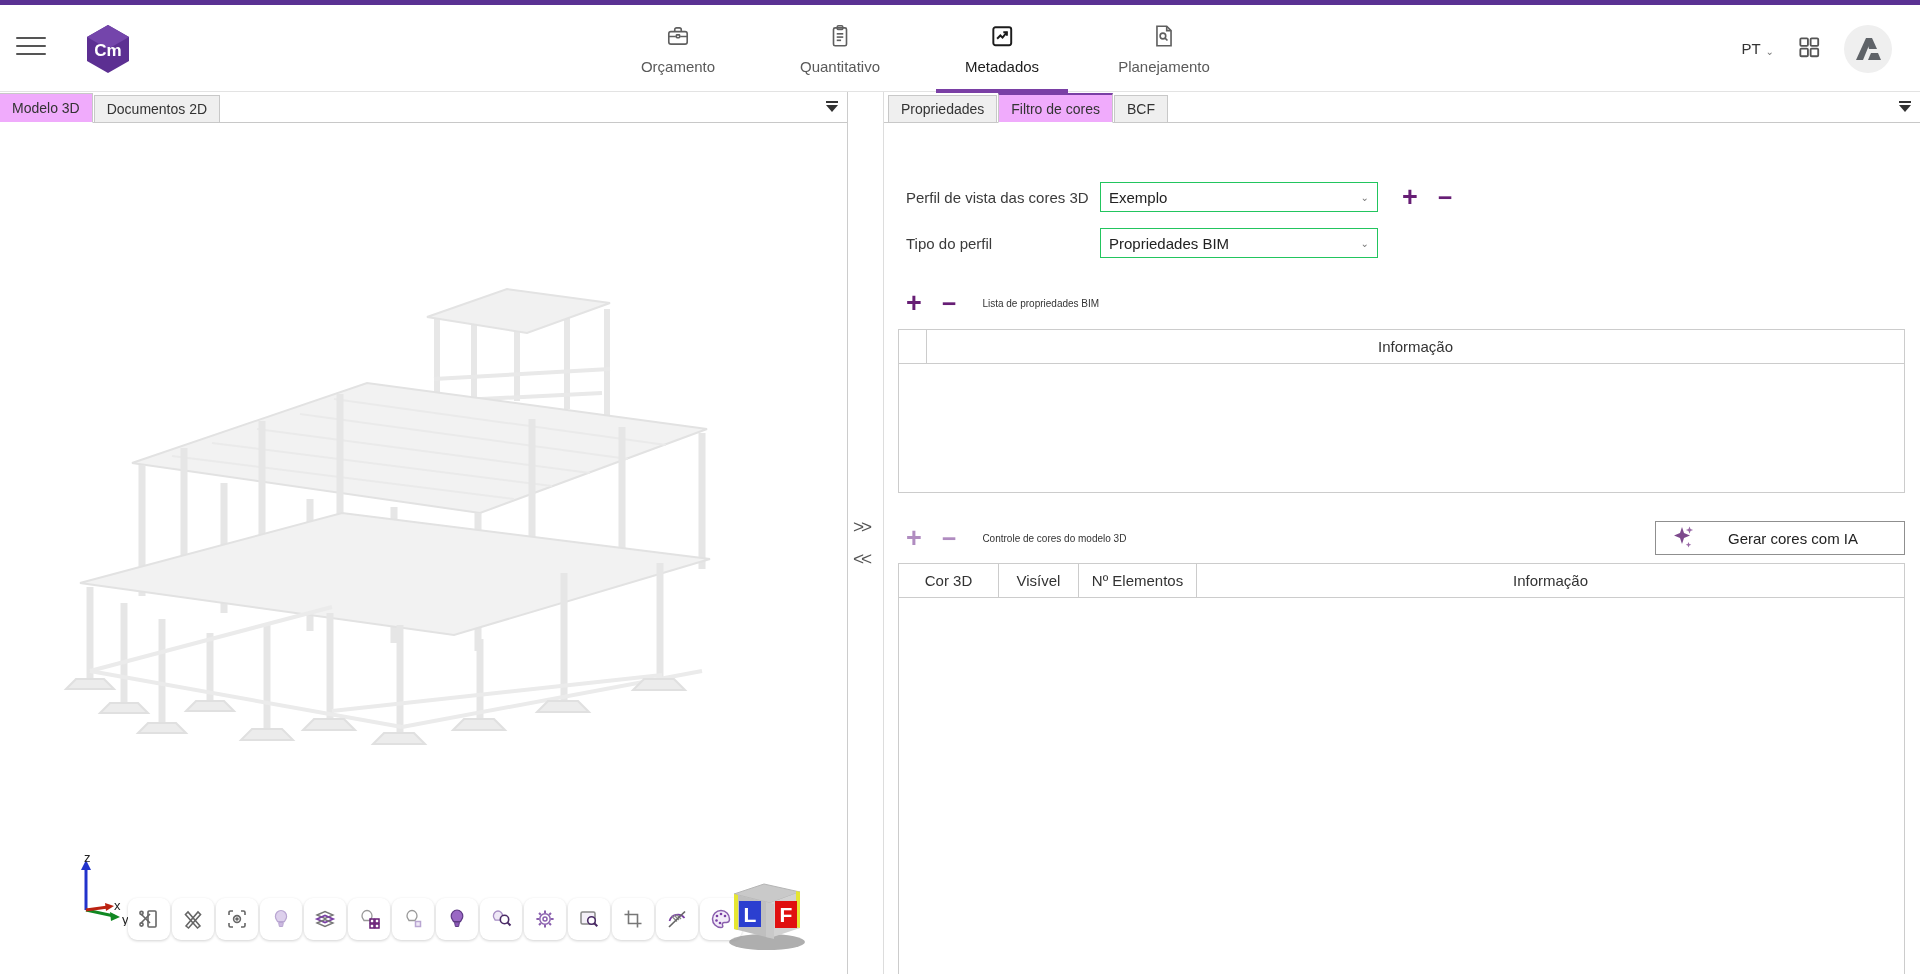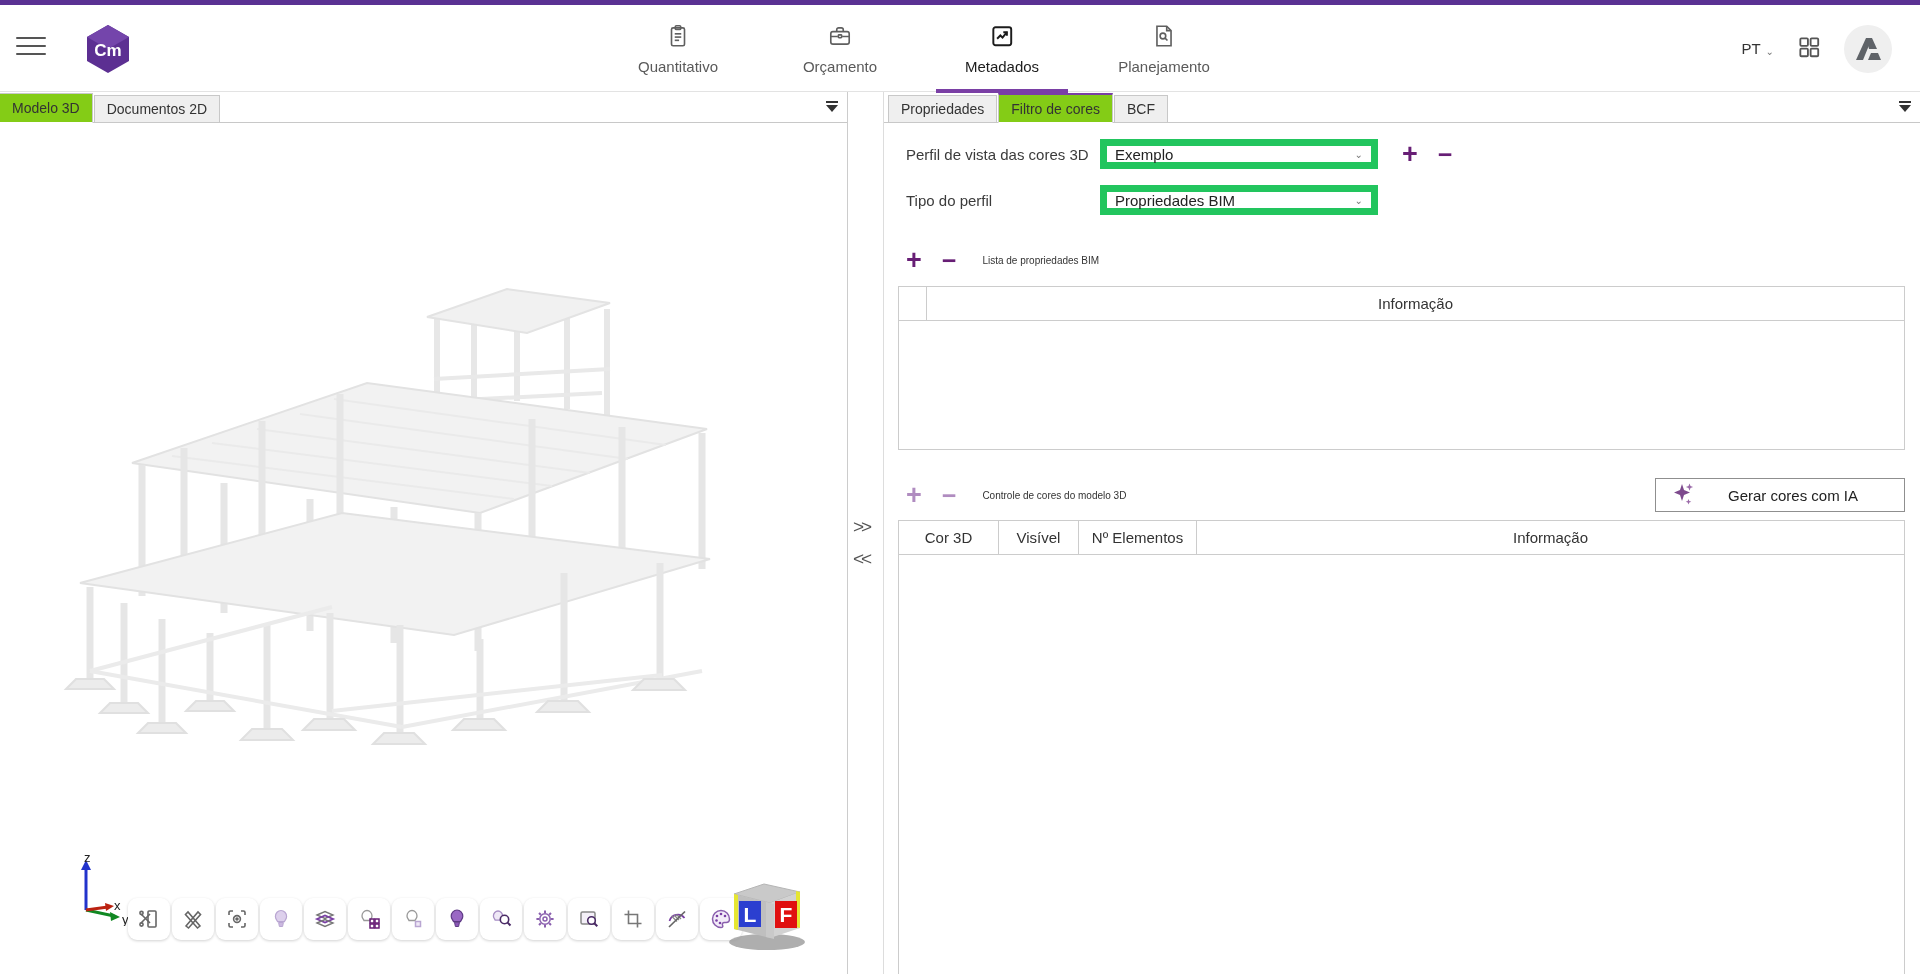--- a/index.html
+++ b/index.html
@@ -36,27 +36,27 @@
   .avatar { width:48px; height:48px; border-radius:50%; background:#efefef; display:flex;
     align-items:center; justify-content:center; cursor:pointer; }
 
   
   .main { display:flex; height:882px; }
   .left-pane { width:848px; display:flex; flex-direction:column; border-right:1px solid #ccc; }
   .gutter { width:36px; position:relative; border-right:1px solid #ddd; }
   .gutter .pbtn { position:absolute; left:5px; font-size:19px; color:#555; letter-spacing:-3px; cursor:pointer; }
   .gutter .pbtn.exp { top:424px; }
   .gutter .pbtn.col { top:456px; }
-  .right-pane { flex:1; display:flex; flex-direction:column; }
+  .right-pane { flex:1; display:flex; flex-direction:column;gap:43px; }
 
   
   .tabstrip { position:relative; height:31px; border-bottom:1px solid #c8c8c8; display:flex; align-items:flex-end; }
   .tab { height:27px; padding:0 12px; display:flex; align-items:center; font-size:14px; color:#333;
     background:#efefef; border:1px solid #c8c8c8; border-bottom:none; margin-right:1px; cursor:pointer; }
-  .tab.active { background:#84cc16; height:30px; position:relative; z-index:2; margin-bottom:-1px; border-bottom:1px solid #fff; }
+  .tab.active { background:#f0abfc; height:30px; position:relative; z-index:2; margin-bottom:-1px; border-bottom:1px solid #fff; }
   .tab.active.purple-top { border-top:2px solid #7a3fa5; }
   .filtericon { position:absolute; right:8px; top:9px; width:14px; cursor:pointer; }
   .filtericon .bar { height:2px; background:#333; margin:0 1px; }
   .filtericon .tri { width:0; height:0; margin:2px auto 0; border-left:6px solid transparent;
     border-right:6px solid transparent; border-top:7px solid #333; }
 
   
   .viewer { position:relative; flex:1; background:#fff; overflow:hidden; }
   .model { position:absolute; left:62px; top:128px; }
   .axis { position:absolute; left:70px; bottom:48px; }
@@ -64,21 +64,21 @@
   .vbtn { width:42px; height:42px; background:#fff; border-radius:9px; display:flex; align-items:center;
     justify-content:center; box-shadow:0 1px 3px rgba(0,0,0,.18); cursor:pointer; }
   .viewcube { position:absolute; left:722px; bottom:22px; width:90px; height:76px; cursor:pointer; }
 
   
   .rcontent { flex:1; display:flex; flex-direction:column; padding:0 15px 0 14px; }
   .field-row { display:flex; align-items:center; }
   .field-row.r1 { margin-top:16px; }
   .field-row.r2 { margin-top:16px; }
   .field-label { width:202px; padding-left:8px; font-size:15px; color:#3b3b3b; }
-  .select { width:278px; height:30px; border:7px solid #22c55e; background:#fff; display:flex;
+  .select { width:278px; height:30px; border:1px solid #22c55e; background:#fff; display:flex;
     align-items:center; padding:0 8px; font-size:15px; color:#222; cursor:pointer; }
   .select .val { flex:1; }
   .select .chev { font-size:10px; color:#777; }
   .pm { font-size:27px; font-weight:bold; color:#671e75; line-height:1; cursor:pointer; }
   .pm.minus { font-size:25px; }
   .field-row .pm.plus { margin-left:24px; }
   .field-row .pm.minus { margin-left:20px; }
   .pm.faded { color:#b08cc0; }
 
   .section-row { display:flex; align-items:center; margin-top:32px; padding-left:8px; }
@@ -121,39 +121,39 @@
       <polygon points="26,2 47,14 47,38 26,50 5,38 5,14" fill="#5c2f92"></polygon>
       <polygon points="26,2 47,14 26,26 5,14" fill="#7445ab"></polygon>
       <text x="26" y="33" font-size="17" font-weight="bold" fill="#fff" text-anchor="middle" font-family="Liberation Sans, sans-serif">Cm</text>
     </svg>
   </div>
 
   <div class="nav">
     <div class="nav-item">
       <span>
         <svg width="26" height="26" viewBox="0 0 24 24" fill="none" stroke-width="1.5">
+          <rect x="3.5" y="8" width="17" height="11.5" rx="2"></rect>
+          <path d="M9 8 V6.2 a1.7,1.7 0 0 1 1.7,-1.7 h2.6 a1.7,1.7 0 0 1 1.7,1.7 V8"></path>
+          <path d="M3.5 12.5 h6.5 M14 12.5 h6.5"></path>
+          <rect x="10.5" y="11" width="3" height="2.6" rx="0.6"></rect>
+        </svg>
+      </span>
+      <span class="nlabel">Orçamento</span>
+    </div>
+    <div class="nav-item">
+      <span>
+        <svg width="26" height="26" viewBox="0 0 24 24" fill="none" stroke-width="1.5">
           <rect x="6" y="4.5" width="12" height="16.5" rx="1.5"></rect>
           <rect x="9.5" y="2.5" width="5" height="3.5" rx="1"></rect>
           <line x1="9" y1="10" x2="15" y2="10"></line>
             <line x1="9" y1="13" x2="15" y2="13"></line>
             <line x1="9" y1="16" x2="13" y2="16"></line>
         </svg>
       </span>
       <span class="nlabel">Quantitativo</span>
-    </div>
-    <div class="nav-item">
-      <span>
-        <svg width="26" height="26" viewBox="0 0 24 24" fill="none" stroke-width="1.5">
-          <rect x="3.5" y="8" width="17" height="11.5" rx="2"></rect>
-          <path d="M9 8 V6.2 a1.7,1.7 0 0 1 1.7,-1.7 h2.6 a1.7,1.7 0 0 1 1.7,1.7 V8"></path>
-          <path d="M3.5 12.5 h6.5 M14 12.5 h6.5"></path>
-          <rect x="10.5" y="11" width="3" height="2.6" rx="0.6"></rect>
-        </svg>
-      </span>
-      <span class="nlabel">Orçamento</span>
     </div>
     <div class="nav-item active">
       <span>
         <svg width="26" height="26" viewBox="0 0 24 24" fill="none" stroke-width="1.8">
           <rect x="4" y="4" width="16.5" height="16.5" rx="2"></rect>
           <polyline points="7.5,14.5 10.5,11.5 12.5,13.5 16.5,8.5"></polyline>
           <polyline points="13.2,8.5 16.5,8.5 16.5,11.8"></polyline>
         </svg>
       </span>
       <span class="nlabel">Metadados</span>

